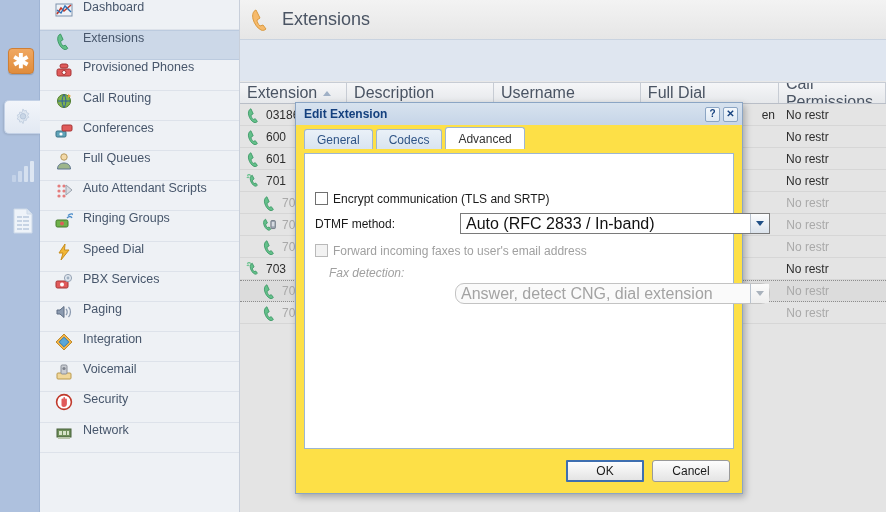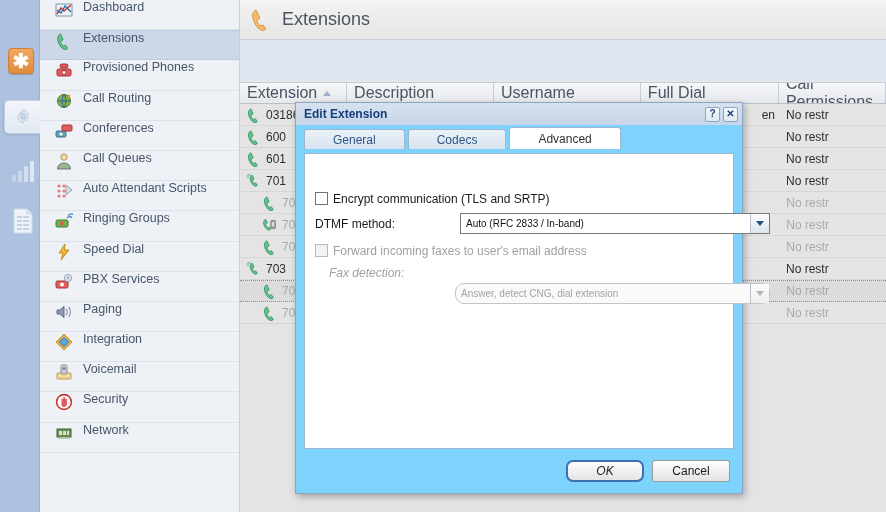--- a/index.html
+++ b/index.html
@@ -137,42 +137,42 @@
   }
   .row.dim { color: #a9a9a9; }
   .row.focus { border-top:1px dotted #8d8d8d; border-bottom:1px dotted #8d8d8d; background:#dcdcdc;}
   .cell { overflow:hidden; white-space:nowrap; padding-left:7px; height:100%; display:flex; align-items:center; }
   .cell.ext { padding-left: 4px; }
   .ph-small { width:16px; height:14px; margin-right:4px; flex:0 0 16px; display:flex; align-items:center; justify-content:center;}
 
   
   .dlg {
     position: absolute; left: 295px; top: 102px; width: 448px; height: 392px;
-    background: #7dd3fc;
+    background: #fde047;
     border: 1px solid #8ba5c4;
     box-shadow: 2px 3px 7px rgba(0,0,0,.28);
   }
   .dlg-title {
     height: 22px; display:flex; align-items:center;
     padding: 0 4px 0 8px;
     font-weight: bold; font-size: 12px; color: #14407e;
     background: linear-gradient(#d7e2ee, #c6d5e8);
   }
   .dlg-title .sp { flex: 1; }
   .titlebtn {
     width: 15px; height: 15px; margin-left: 3px;
     border: 1px solid #8ba5c4; border-radius: 2px;
     background: linear-gradient(#f4f8fc, #dfe9f4);
     color: #16427f; font-size: 10px; font-weight: bold;
     display: flex; align-items:center; justify-content:center;
     line-height: 1;
   }
   .tabs { display: flex; padding: 4px 0 0 8px; height: 24px; position:relative; z-index:2;}
   .tab {
-    height: 20px; padding: 0 28px;
+    height: 20px; padding: 0 12px;
     display:flex; align-items:center;
     font-size: 12px; color: #2f5486;
     background: linear-gradient(#eaf1f8, #d9e4f0);
     border: 1px solid #9db6d2;
     border-bottom: none;
     border-radius: 3px 3px 0 0;
     margin-right: 3px;
     text-align: right;
   }
   .tab.active {
@@ -199,21 +199,21 @@
   .cb-label.dis { color: #a0a0a0; }
   .focusring { outline: 1px dotted #444; outline-offset: 1px; padding: 0 1px; }
   .lbl { font-size: 12px; color: #1a1a1a; }
   .lbl.dis { color: #a0a0a0; font-style: italic; }
   .combo {
     position: relative; height: 21px;
     border: 1px solid #7a7a7a; background: #fff;
     display: flex; align-items: center;
   }
   .combo.dis { border-color: #c3c3c3; background: #fafafa; }
-  .combo .cval { flex:1; padding-left: 5px; font-size: 10px; color:#111; white-space:nowrap; overflow:hidden;}
+  .combo .cval { flex:1; padding-left: 5px; font-size: 16px; color:#111; white-space:nowrap; overflow:hidden;}
   .combo.dis .cval { color: #a3a3a3; }
   .combo .arrow {
     width: 19px; height: 19px; flex:0 0 19px;
     background: linear-gradient(#fcfdfe, #dbe3ec);
     border-left: 1px solid #b8c2ce;
     display:flex; align-items:center; justify-content:center;
   }
   .combo.dis .arrow { background: linear-gradient(#fbfbfb,#eeeeee); }
   .chev { width:0;height:0; border-left:4px solid transparent;border-right:4px solid transparent;border-top:5px solid #1f4f86;}
   .combo.dis .chev { border-top-color:#a9b2bc; }
@@ -223,21 +223,21 @@
     padding-right: 12px;
   }
   .btn {
     min-width: 78px; height: 22px;
     font-size: 12px; color: #1a1a1a;
     background: linear-gradient(#fdfdfd, #e4e4e4);
     border: 1px solid #9a9a9a; border-radius: 3px;
     display:flex; align-items:center; justify-content:center;
     margin-left: 8px;
   }
-  .btn.default { border: 2px solid #3e6fb0; border-radius: 7px; font-style: italic; }
+  .btn.default { border: 2px solid #3e6fb0; border-radius: 1px; }
 </style>
 </head>
 <body>
 
 <div id="app">
 
   <div class="rail">
     <div class="rail-btn active-orange">
       <div class="rail-glyph aster">✱</div>
     </div>
@@ -326,21 +326,21 @@
         </span>
         <span>Conferences</span>
       </div>
       <div class="nav-item">
         <span class="nav-ico">
           <svg width="18" height="18" viewBox="0 0 18 18">
             <circle cx="9" cy="5" r="3.2" fill="#f3d9a8" stroke="#b89a5e"></circle>
             <path d="M2.5 17c0-4 3-6 6.5-6s6.5 2 6.5 6z" fill="#9db58a" stroke="#5d748f"></path>
           </svg>
         </span>
-        <span>Call Queues</span>
+        <span>Full Queues</span>
       </div>
       <div class="nav-item">
         <span class="nav-ico">
           <svg width="18" height="18" viewBox="0 0 18 18">
             <g fill="#e47c7c">
               <circle cx="4" cy="4" r="1.6"></circle>
               <circle cx="9" cy="4" r="1.6"></circle>
               <circle cx="4" cy="9" r="1.6"></circle>
               <circle cx="9" cy="9" r="1.6"></circle>
               <circle cx="4" cy="14" r="1.6"></circle>

